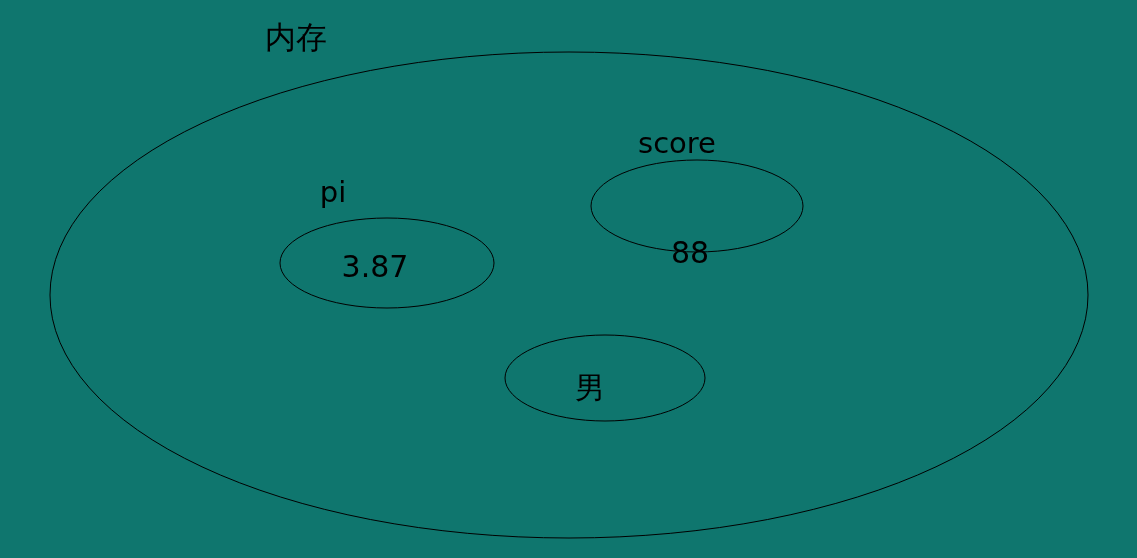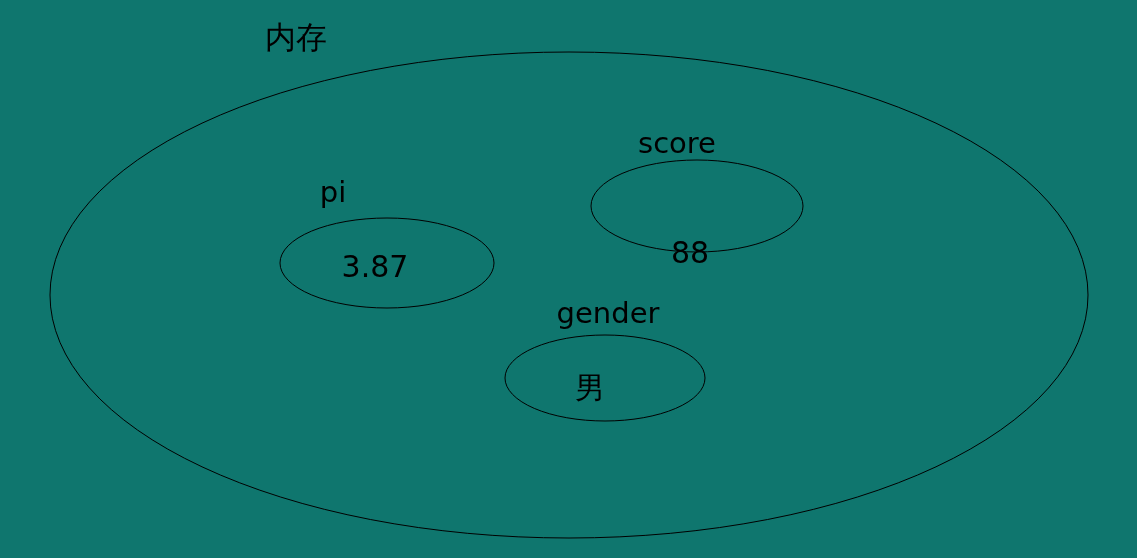--- a/index.html
+++ b/index.html
@@ -62,16 +62,15 @@
   </svg>
 
   <div class="diagram-text outer-label centered" id="outer-label" style="transform: none; left: 265px; top: 22px; color: rgb(0, 0, 0);">内存</div>
 
   <div class="diagram-text label-text centered" id="var-label-0" style="left: 333px; top: 192px; color: rgb(0, 0, 0);">pi</div>
   <div class="diagram-text value-text centered" id="var-value-0" style="left: 375px; top: 267px; color: rgb(0, 0, 0);">3.87</div>
 
   <div class="diagram-text label-text centered" id="var-label-1" style="left: 677px; top: 143px; color: rgb(0, 0, 0); text-align: right;">score</div>
   <div class="diagram-text value-text centered" id="var-value-1" style="left: 690px; top: 208px; color: rgb(0, 0, 0); margin-top: 45px;">88</div>
 
-  <div class="diagram-text label-text centered" id="var-label-2" style="left: 608px; top: 313px; color: rgb(0, 0, 0);">gender</div>
   <div class="diagram-text value-text centered" id="var-value-2" style="left: 590px; top: 388px; color: rgb(0, 0, 0);">男</div>
 
 </div>
 
 </body></html>

